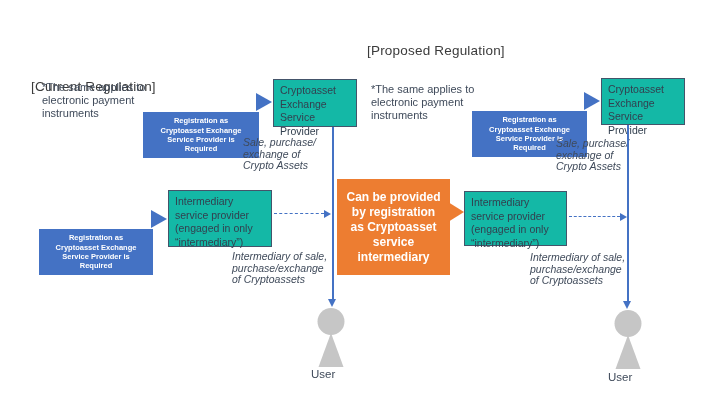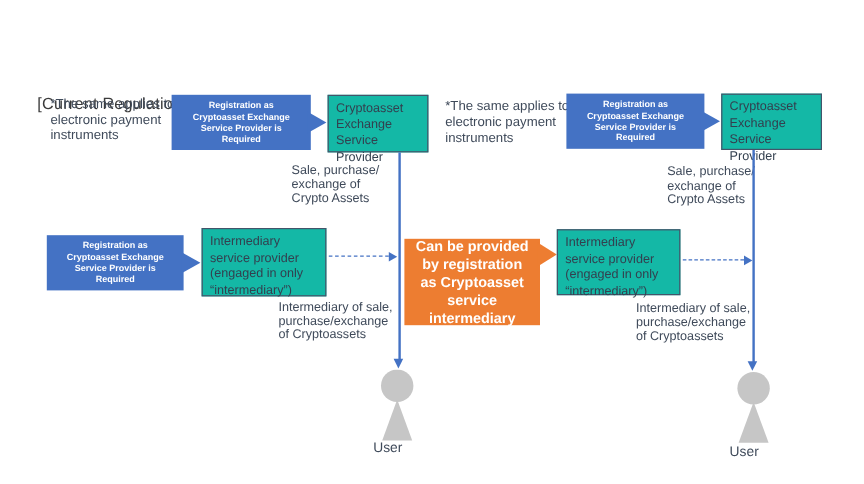--- a/index.html
+++ b/index.html
@@ -28,39 +28,41 @@
   .callout {
     background: #4472C4;
     color: #ffffff;
     font-size: 7.5px;
     font-weight: bold;
     line-height: 9.4px;
     text-align: center;
     display: flex;
     align-items: center;
     justify-content: center;
+    margin-top: 33px;
   }
   .callout-tail {
     width: 0; height: 0;
     border-top: 9px solid transparent;
     border-bottom: 9px solid transparent;
     border-left: 16px solid #4472C4;
   }
   .wbox {
     background: #14b8a6;
     border: 1.5px solid #44546A;
     color: #33404f;
     font-size: 10.5px;
     line-height: 13.5px;
     padding: 4px 4px 3px 6px;
   }
   .flow-label {
     font-size: 10.5px;
     line-height: 11.5px;
     color: #3f4a5a;
+    font-style: italic;
   }
   .vline {
     width: 1.5px;
     background: #4472C4;
   }
   .down-arrowhead {
     width: 0; height: 0;
     border-left: 4.5px solid transparent;
     border-right: 4.5px solid transparent;
     border-top: 8px solid #4472C4;
@@ -144,27 +146,28 @@
   <div class="abs flow-label multiline" style="left:232px; top:251px;">Intermediary of sale,
 purchase/exchange
 of Cryptoassets</div>
 
   <svg class="abs" style="left:308px; top:308px;" width="46" height="60" viewBox="0 0 46 60">
     <circle cx="23" cy="13.5" r="13.5" fill="#C6C6C6"></circle>
     <polygon points="23,25 10.5,59 35.5,59" fill="#C6C6C6"></polygon>
   </svg>
   <div class="abs user-label" style="left:311px; top:368px;">User</div>
 
-  <div class="abs orange-box multiline" style="left:337px; top:199px; width:113px; height:72px;">Can be provided
+  <div class="abs orange-box multiline" style="left:337px; top:179px; width:113px; height:96px;">Can be provided
 by registration
 as Cryptoasset
 service
 intermediary</div>
   <div class="abs orange-tail" style="left:448px; top:202px;"></div>
 
+  <div class="abs section-header" style="left:367px; top:43px;">[Proposed Regulation]</div>
 
   <div class="abs note multiline" style="left:371px; top:83px;">*The same applies to
 electronic payment
 instruments</div>
 
   <div class="abs callout multiline" style="left:472px; top:78px; width:115px; height:46px;">Registration as
 Cryptoasset Exchange
 Service Provider is
 Required</div>
   <div class="abs callout-tail" style="left:584px; top:92px;"></div>

